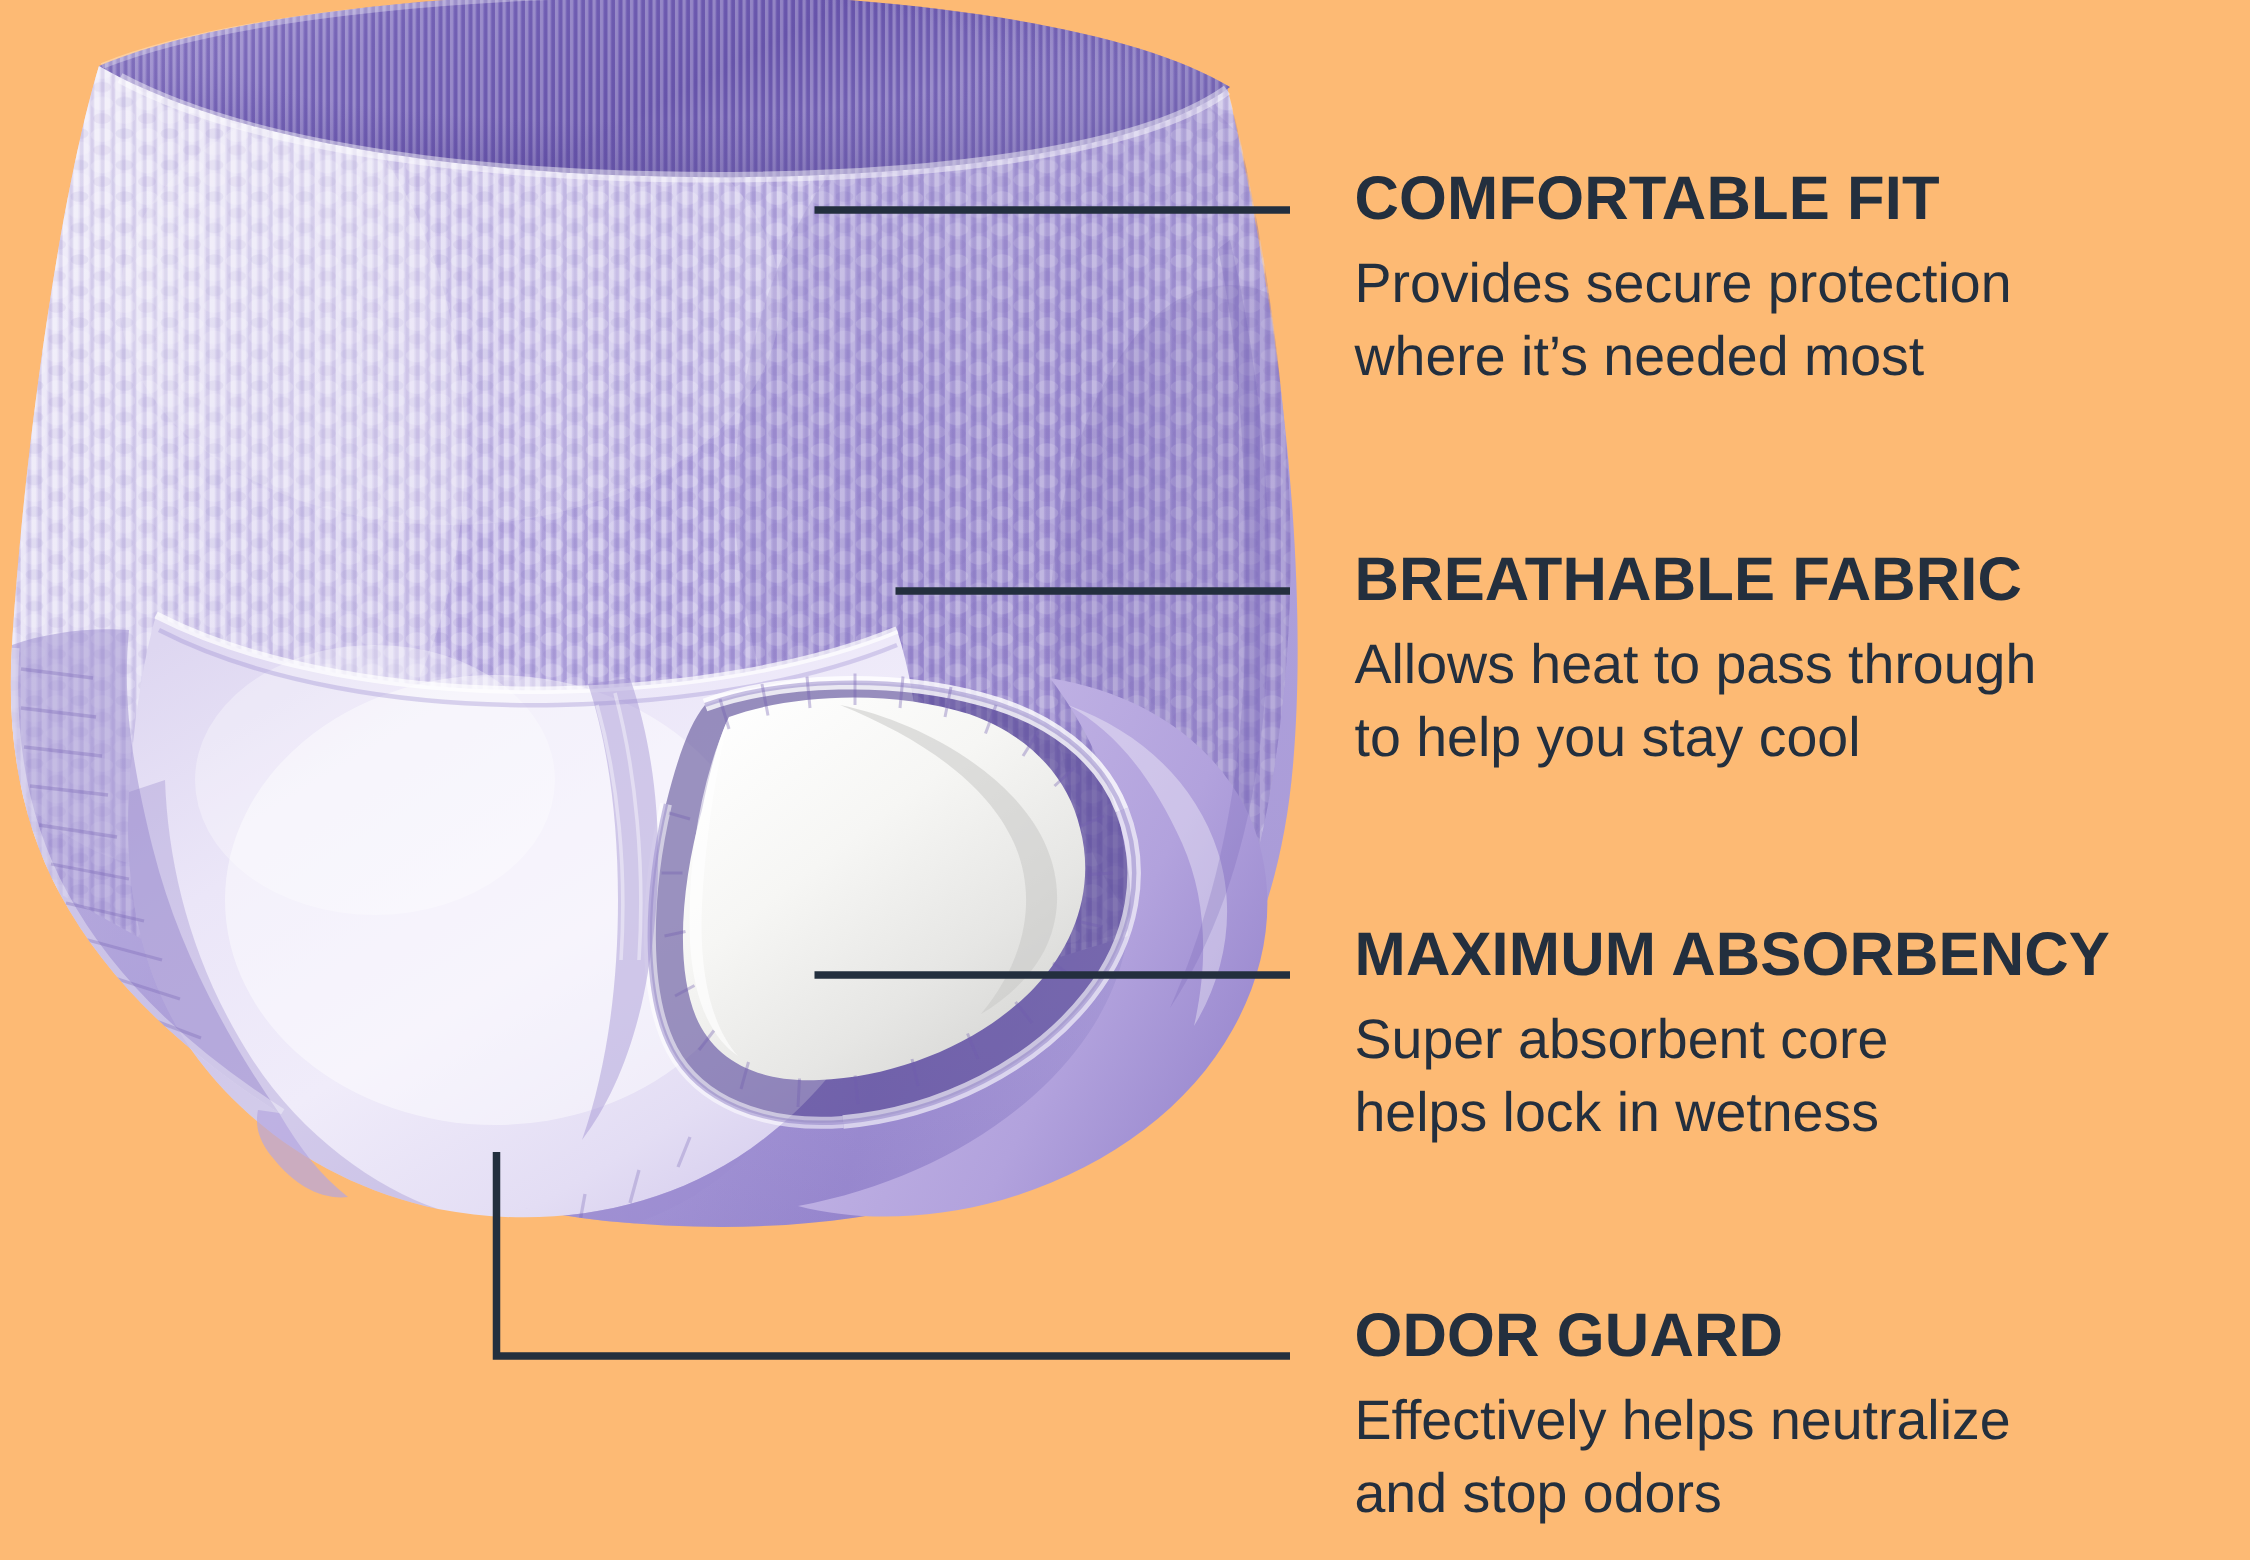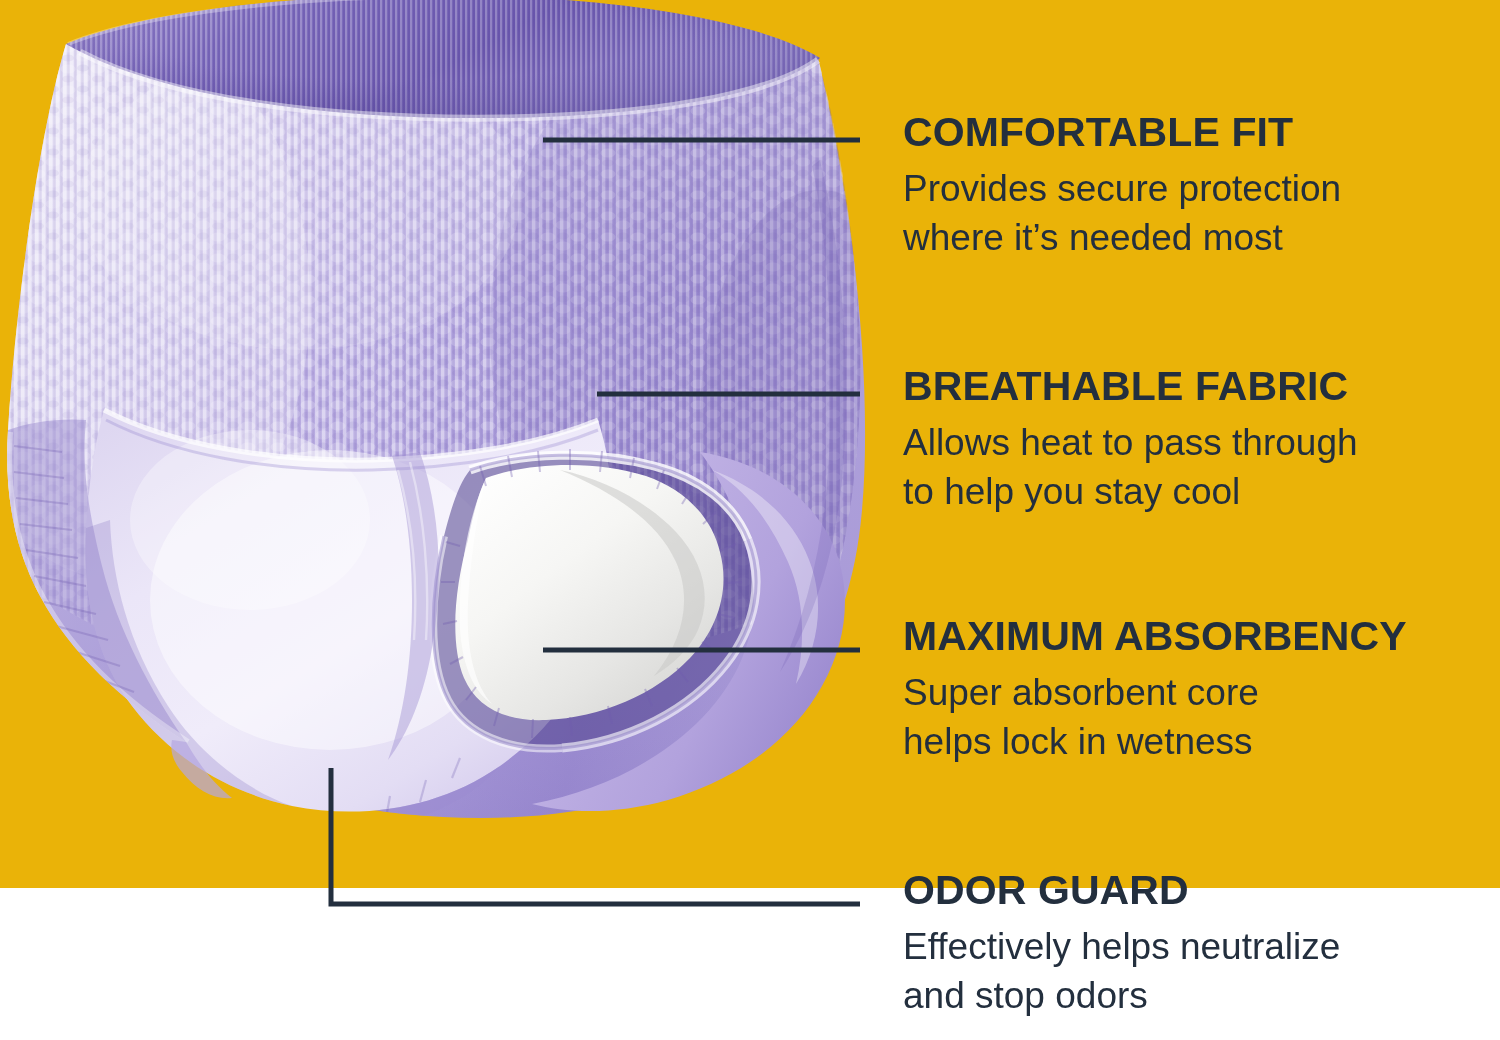--- a/index.html
+++ b/index.html
@@ -2,21 +2,21 @@
 <html><head>
 <meta charset="utf-8">
 <style>
   * { margin:0; padding:0; box-sizing:border-box; }
   html,body { width:1500px; height:1040px; overflow:hidden; }
   body {
     background:#ffffff;
     font-family:"Liberation Sans", sans-serif;
     position:relative;
   }
-  #stage { position:absolute; inset:0; width:1500px; height:888px; background:#eab308; }
+  #stage { position:absolute; inset:0; width:1500px; height:1040px; background:#fdba74; }
 
   
   #product { position:absolute; left:0; top:0; width:880px; height:860px; }
   #product svg { display:block; width:880px; height:860px; }
 
   
   #leaders { position:absolute; left:0; top:0; width:1500px; height:1040px; pointer-events:none; }
 
   
   .callout { position:absolute; left:903px; width:600px; }

